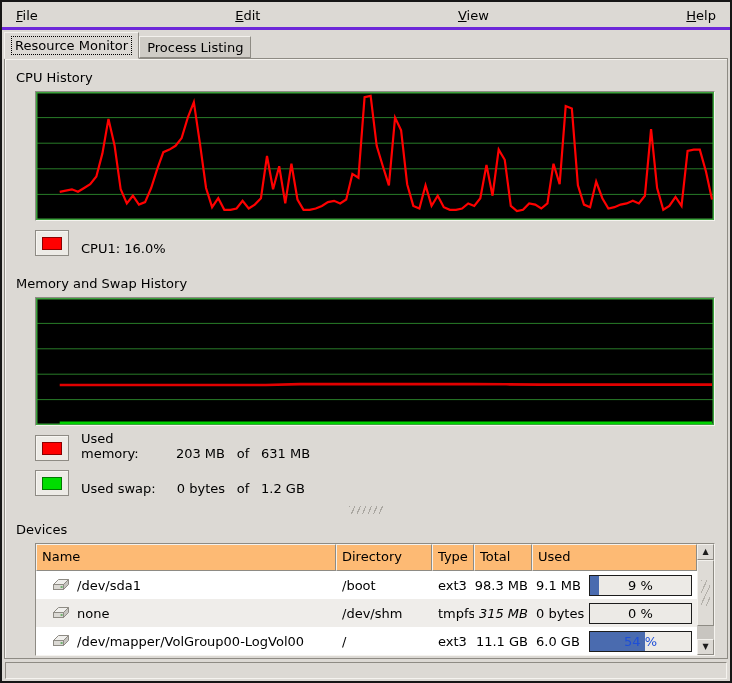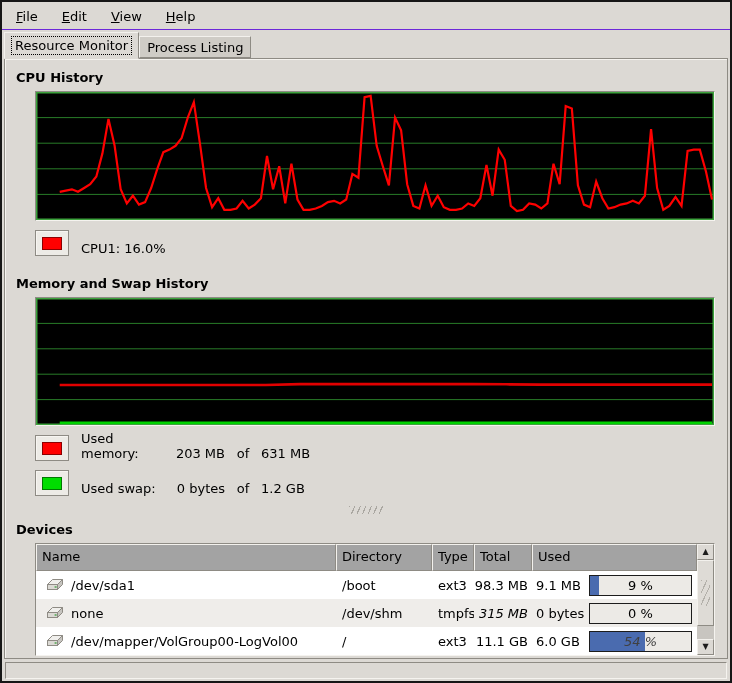--- a/index.html
+++ b/index.html
@@ -7,21 +7,21 @@
   .window{
     width:732px;height:683px;
     background:#dcd9d4;
     border:2px solid #161616;
     font-family:"DejaVu Sans","Liberation Sans",sans-serif;
     font-size:13px;color:#000;
     overflow:hidden;position:relative;
     padding-top:2px;
   }
   
-  .menubar{height:26px;display:flex;align-items:center;padding-left:4px;border-bottom:1px solid #6d28d9;}
+  .menubar{height:26px;display:flex;align-items:center;padding-left:4px;border-bottom:3px solid #6d28d9;justify-content:space-between;}
   .menu-item{padding:3px 10px;margin-right:4px;cursor:default;}
   .menu-item u{text-decoration:underline;}
   
   .tabs-row{height:28px;display:flex;align-items:flex-end;padding-left:2px;position:relative;}
   .tab{padding:3px 7px 3px 7px;cursor:default;position:relative;}
   .tab.inactive{
     background:#cfccc6;height:22px;
     border:1px solid;border-color:#f3f1ed #8e8b84 #8e8b84 #f3f1ed;
     display:flex;align-items:center;
   }
@@ -32,21 +32,21 @@
   }
   .tab.active .focus{outline:1px dotted #000;padding:1px 3px;}
   
   .panel{
     margin:0 2px;height:601px;background:#dcd9d4;
     border:1px solid #8e8b84;
     box-shadow:inset 1px 1px 0 #f5f3ef;
     position:relative;z-index:2;
     overflow:hidden;
   }
-  .section-title{font-weight:bold;margin:22px 0 0 11px;height:17px;}
+  .section-title{font-weight:normal;margin:22px 0 0 11px;height:17px;}
   .section-title.first{margin-top:11px;}
   
   .graph{
     margin:4px 12px 0 30px;height:130px;background:#000;
     border:1px solid;border-color:#8e8b84 #f5f3ef #f5f3ef #8e8b84;
     position:relative;
   }
   .graph svg{position:absolute;left:0;top:0;width:100%;height:100%;display:block;}
   
   .legend-row{display:flex;align-items:flex-end;margin:9px 0 0 30px;height:26px;}
@@ -69,29 +69,29 @@
   }
   
   .dev-table{
     margin:4px 12px 0 30px;height:113px;background:#fff;
     border:1px solid;border-color:#8e8b84 #f5f3ef #f5f3ef #8e8b84;
     display:flex;overflow:hidden;
   }
   .dev-cols{flex:1;display:flex;flex-direction:column;min-width:0;}
   .dev-header{display:flex;height:27px;flex:none;}
   .dev-hcell{
-    background:#a3a3a3;padding:4px 2px 4px 5px;
+    background:#fdba74;padding:4px 2px 4px 5px;
     border:1px solid;border-color:#f3f1ed #8e8b84 #8e8b84 #f3f1ed;
     white-space:nowrap;overflow:hidden;cursor:default;flex:none;
   }
   .dev-row{display:flex;height:28px;align-items:center;background:#fff;cursor:default;}
   .dev-row:nth-child(odd){background:#fff;}
   .dev-row:nth-child(even){background:#efedea;}
   .dev-cell{white-space:nowrap;overflow:hidden;flex:none;display:flex;align-items:center;}
-  .cell-name{padding-left:10px;}
+  .cell-name{padding-left:16px;}
   .cell-name .disk{margin-right:7px;flex:none;}
   .cell-dir{padding-left:6px;}
   .cell-type{padding-left:6px;}
   .cell-total{justify-content:flex-end;padding-right:4px;}
   .cell-used{flex:1 1 auto;padding-left:4px;}
   .usage-bar{
     margin-left:auto;margin-right:5px;width:103px;height:21px;
     border:1px solid #1c1c1c;background:#eceae6;position:relative;flex:none;
   }
   .usage-fill{position:absolute;left:0;top:0;bottom:0;}
@@ -262,21 +262,21 @@
                 </svg>
                 <span>/dev/mapper/VolGroup00-LogVol00</span>
               </div>
               <div class="dev-cell cell-dir" style="width: 96px;">/</div>
               <div class="dev-cell cell-type" style="width: 42px;">ext3</div>
               <div class="dev-cell cell-total" style="width: 58px;">11.1 GB</div>
               <div class="dev-cell cell-used">
                 <span>6.0 GB</span>
                 <div class="usage-bar">
                   <div class="usage-fill" style="width: 54%; background: rgb(74, 107, 175);"></div>
-                  <div class="usage-label" style="color: #404040; font-style: italic;">54 %</div>
+                  <div class="usage-label" style="color: #1d4ed8;">54 %</div>
                 </div>
               </div>
             </div>
           </div>
       </div>
       <div class="scrollbar">
         <div class="sb-btn">▲</div>
         <div class="sb-thumb">
             <div class="sb-grip"></div>
           </div>

